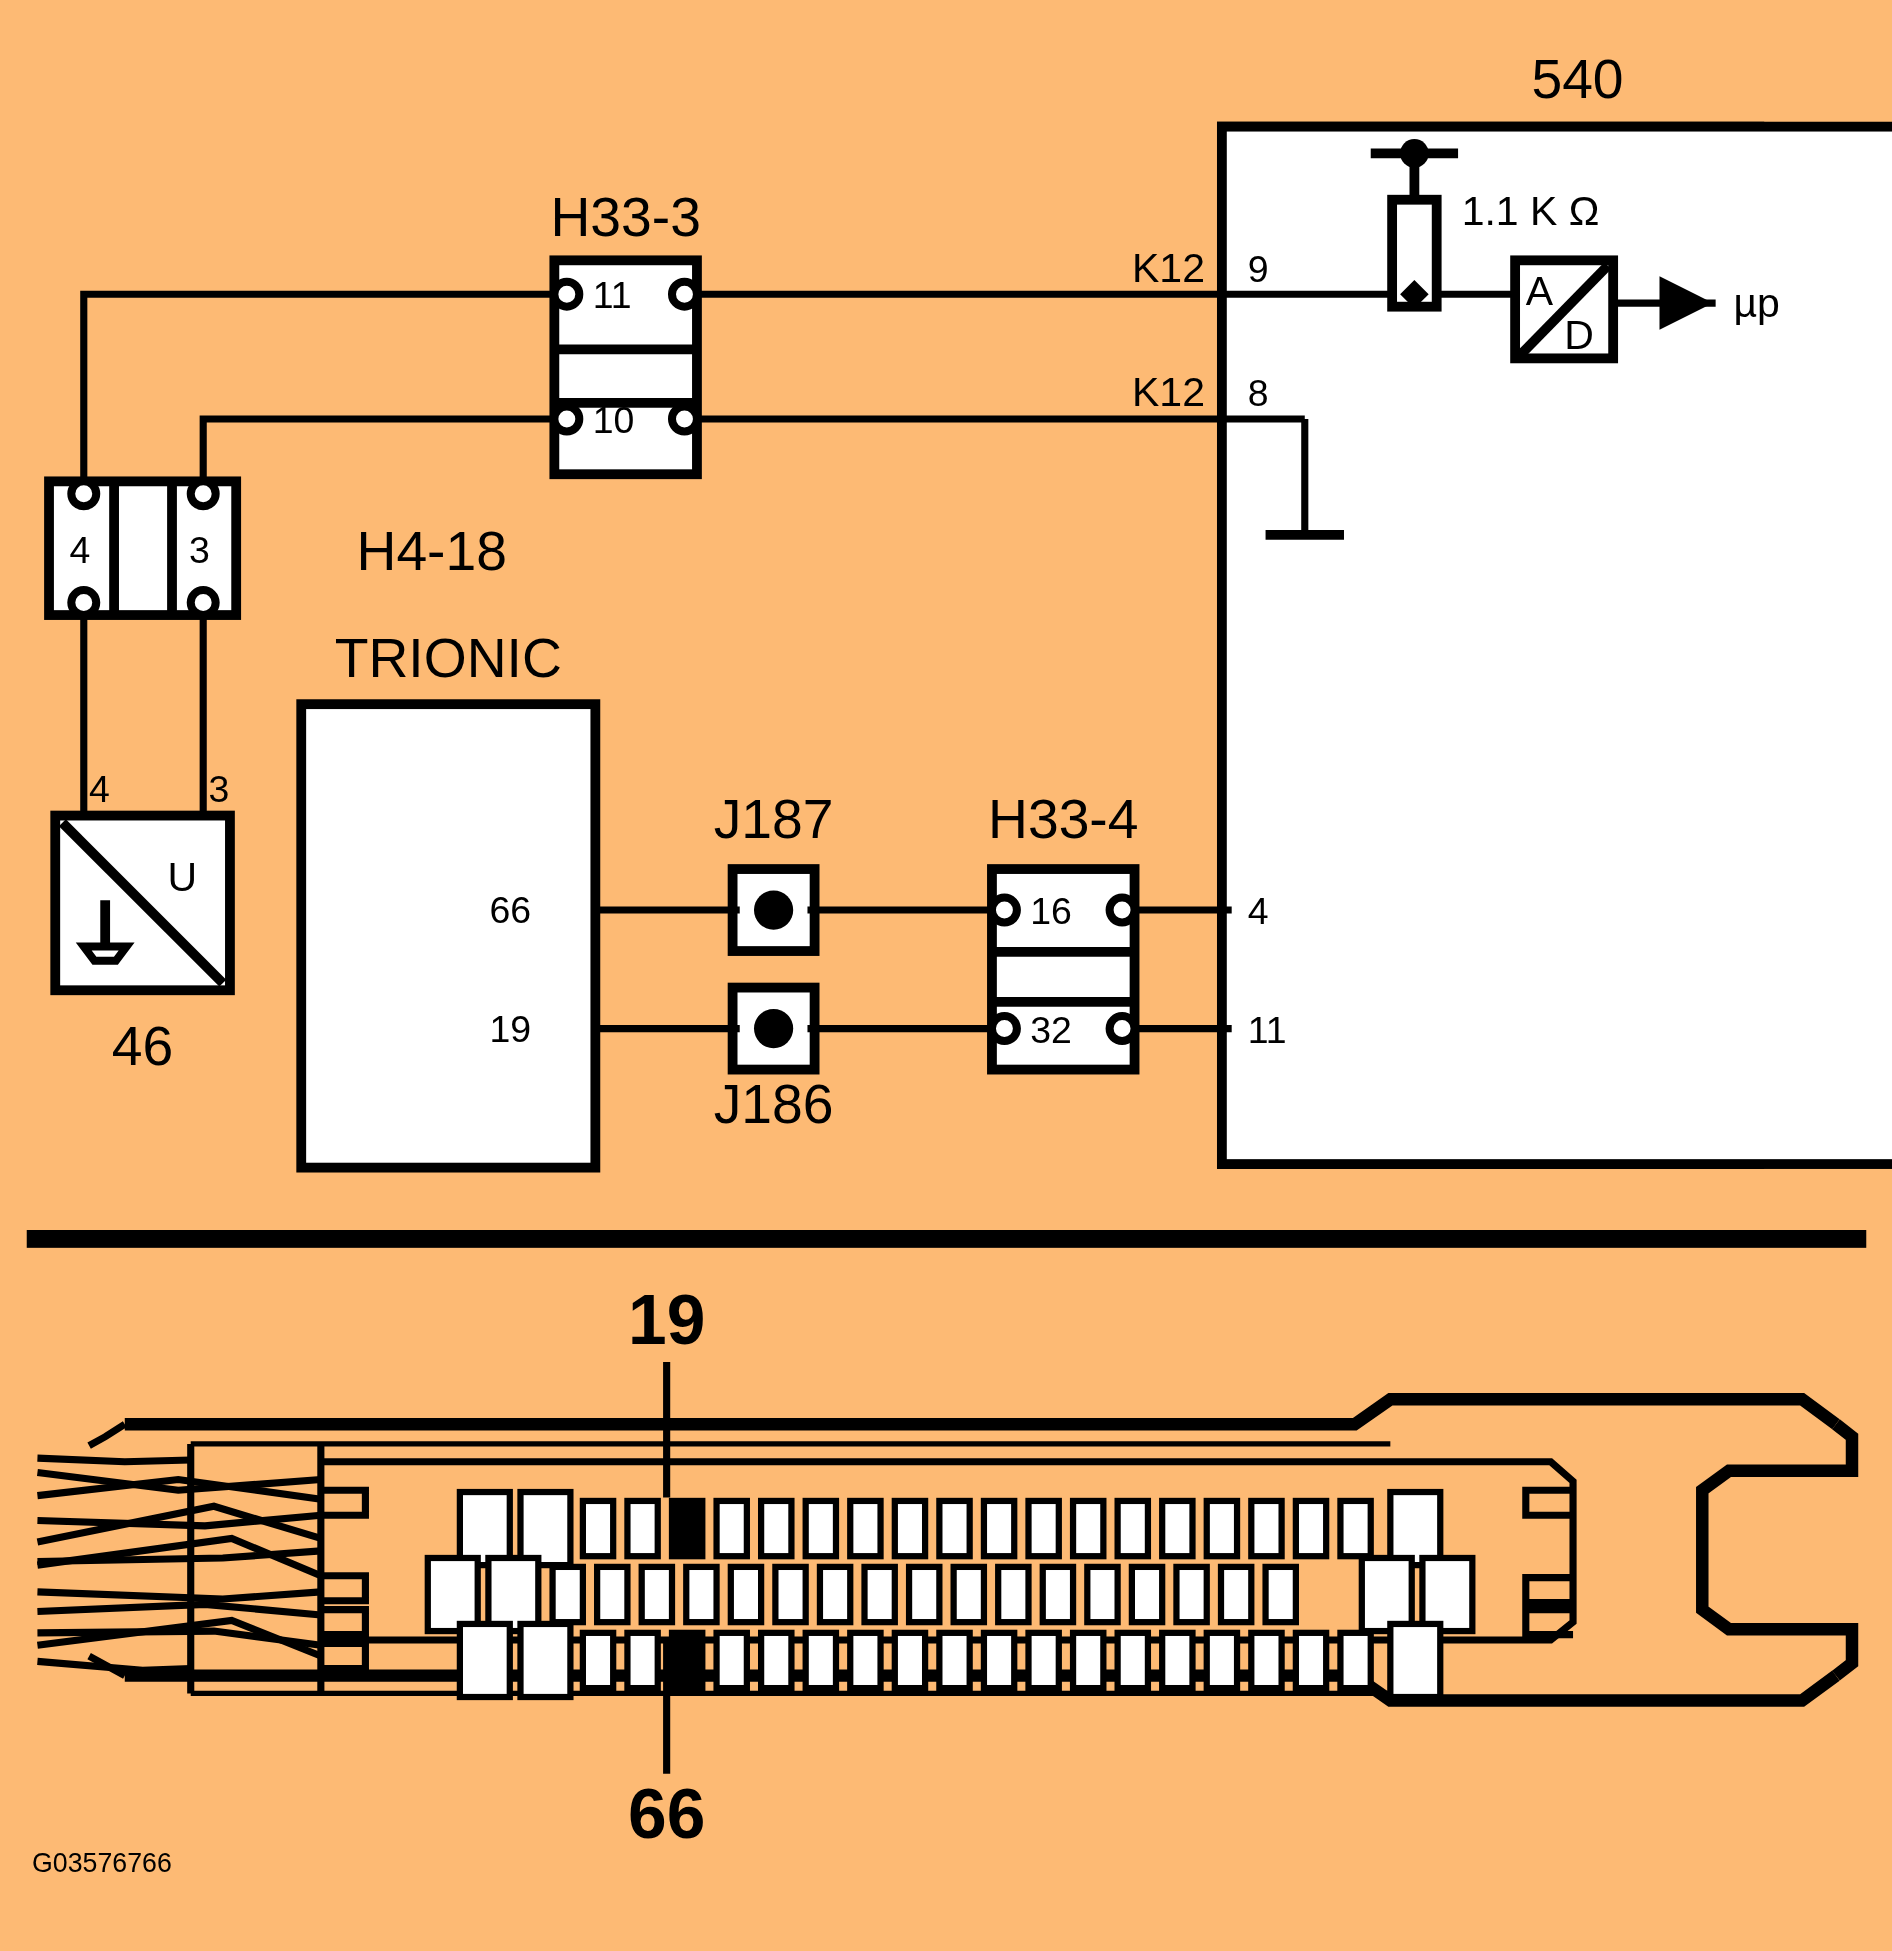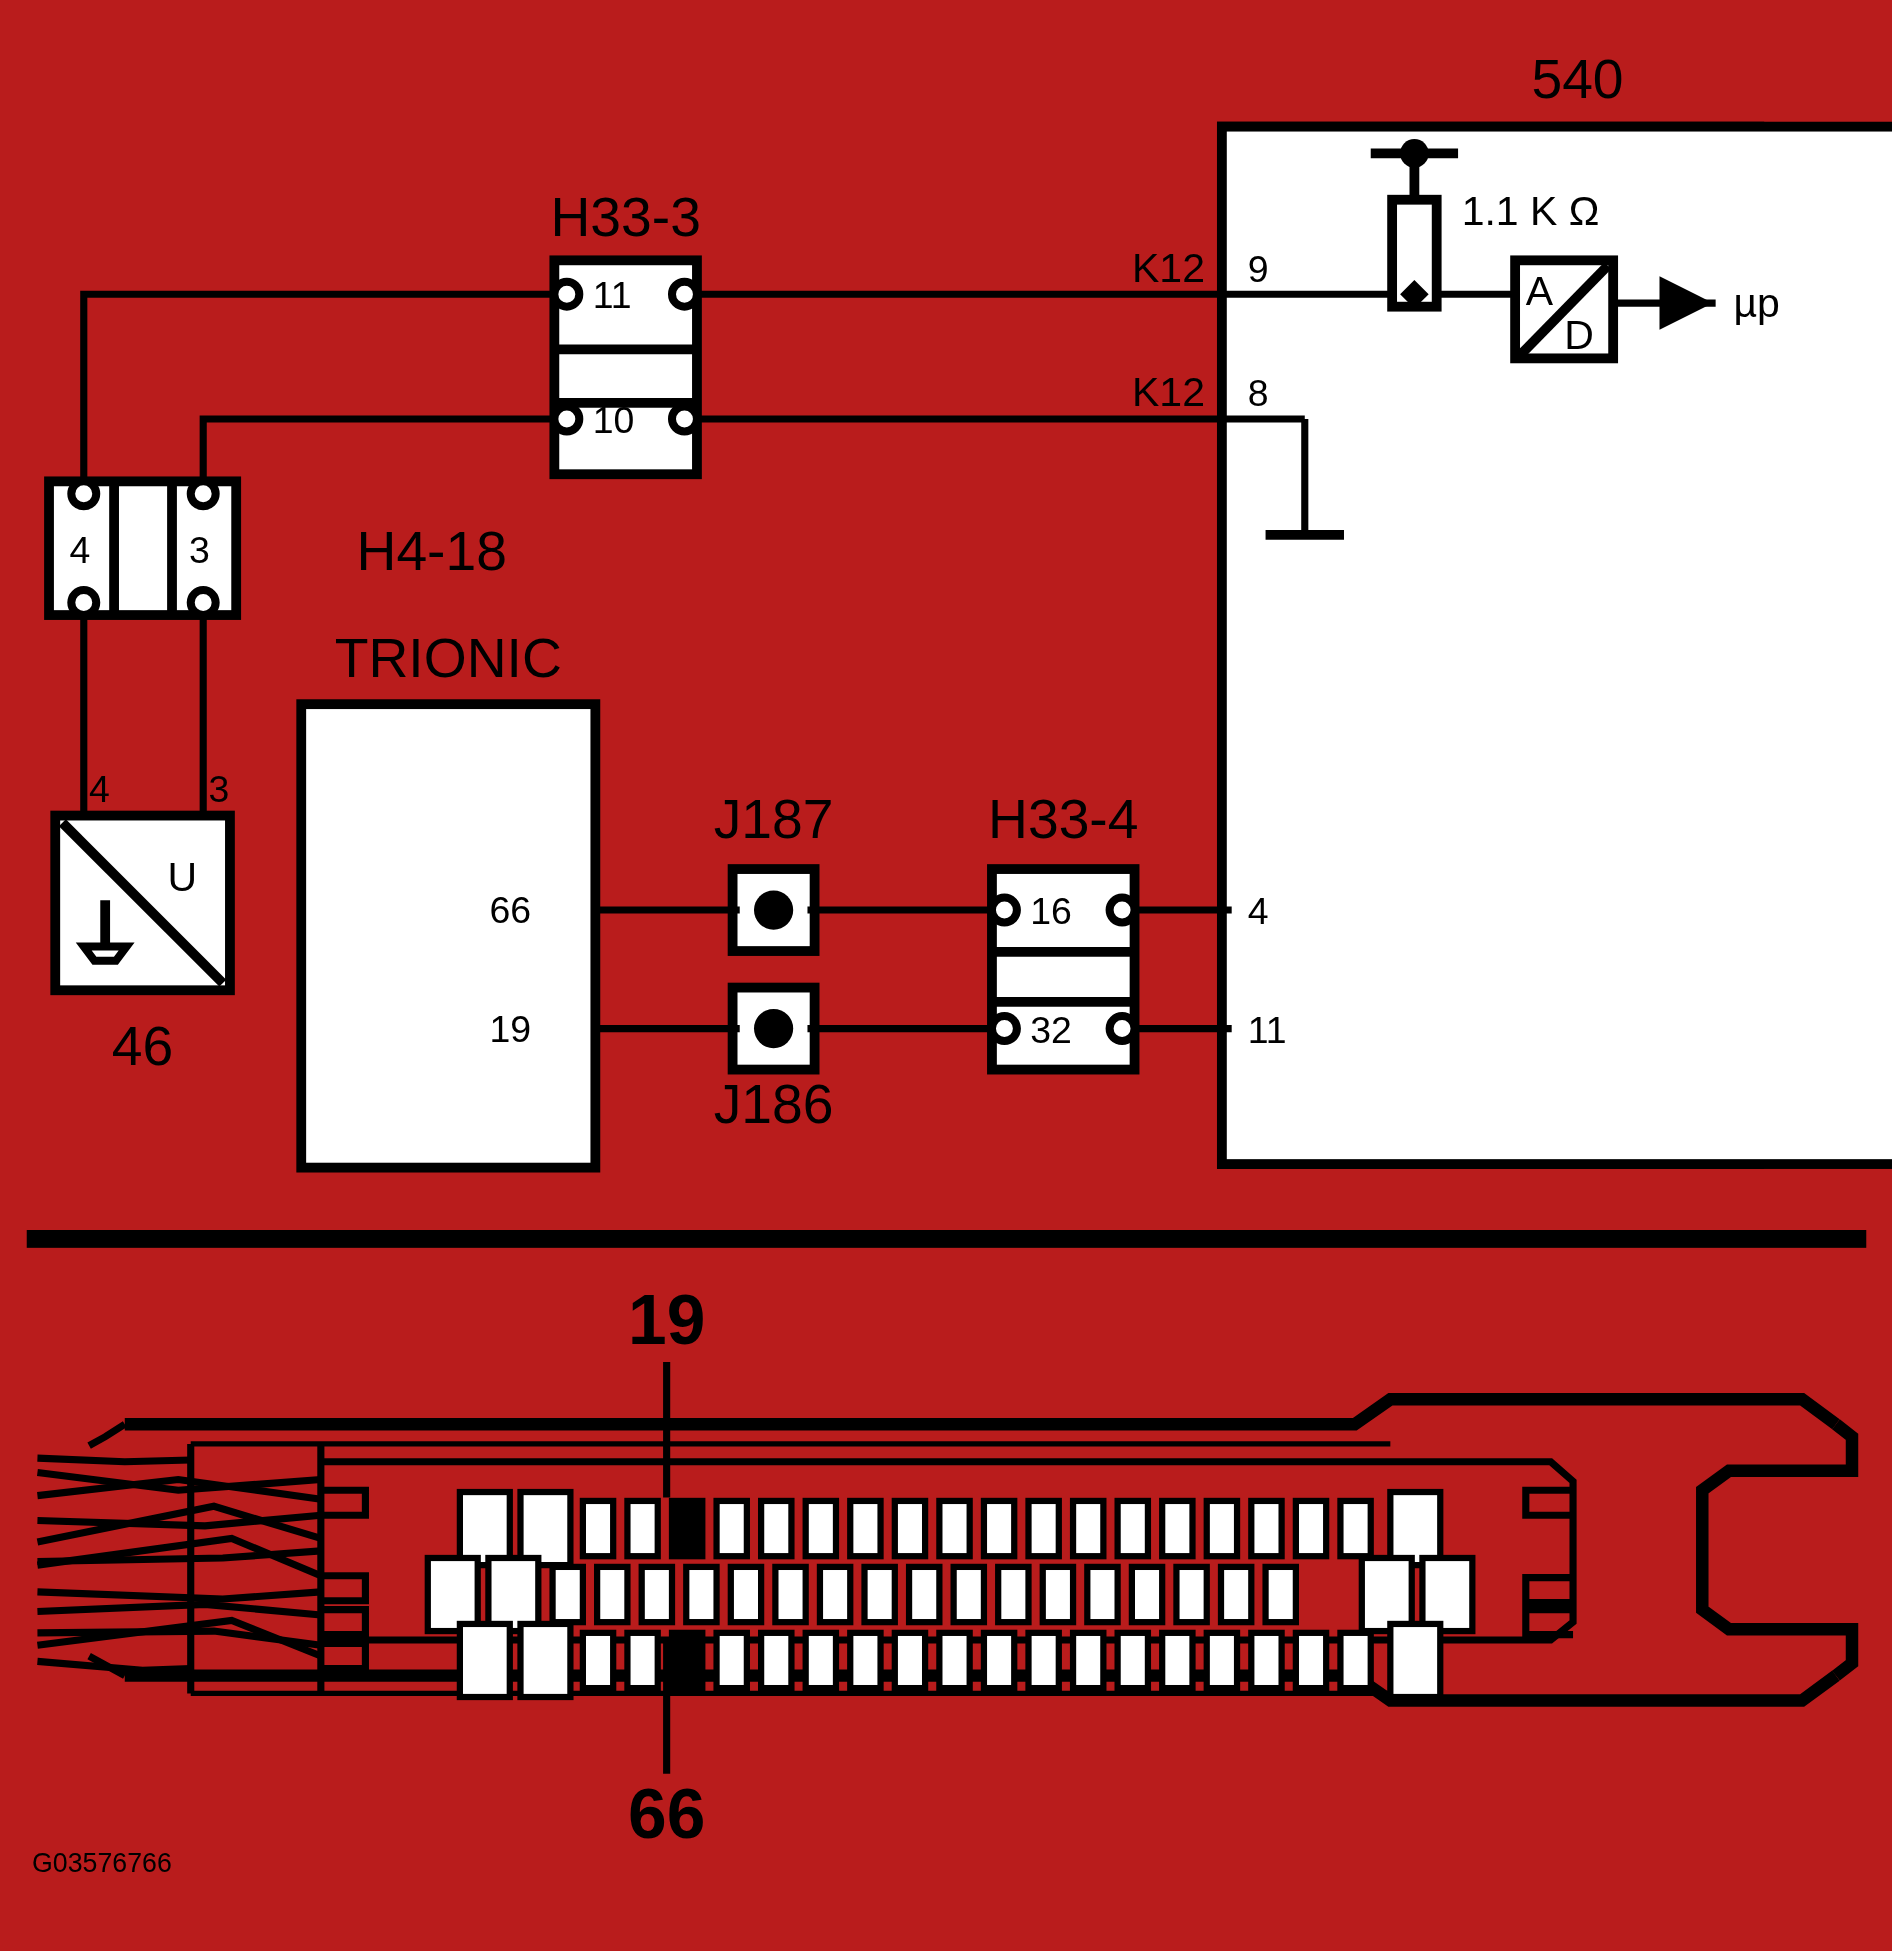--- a/index.html
+++ b/index.html
@@ -7,21 +7,21 @@
     padding: 0;
     background: #ffffff;
   }
   body {
     font-family: "Liberation Sans", sans-serif;
   }
   #sheet {
     position: relative;
     width: 1893px;
     height: 1952px;
-    background: #b91c1c;
+    background: #fdba74;
     overflow: hidden;
   }
   #diagram-svg {
     position: absolute;
     left: 0;
     top: 0;
     width: 1893px;
     height: 1952px;
   }
   text {

